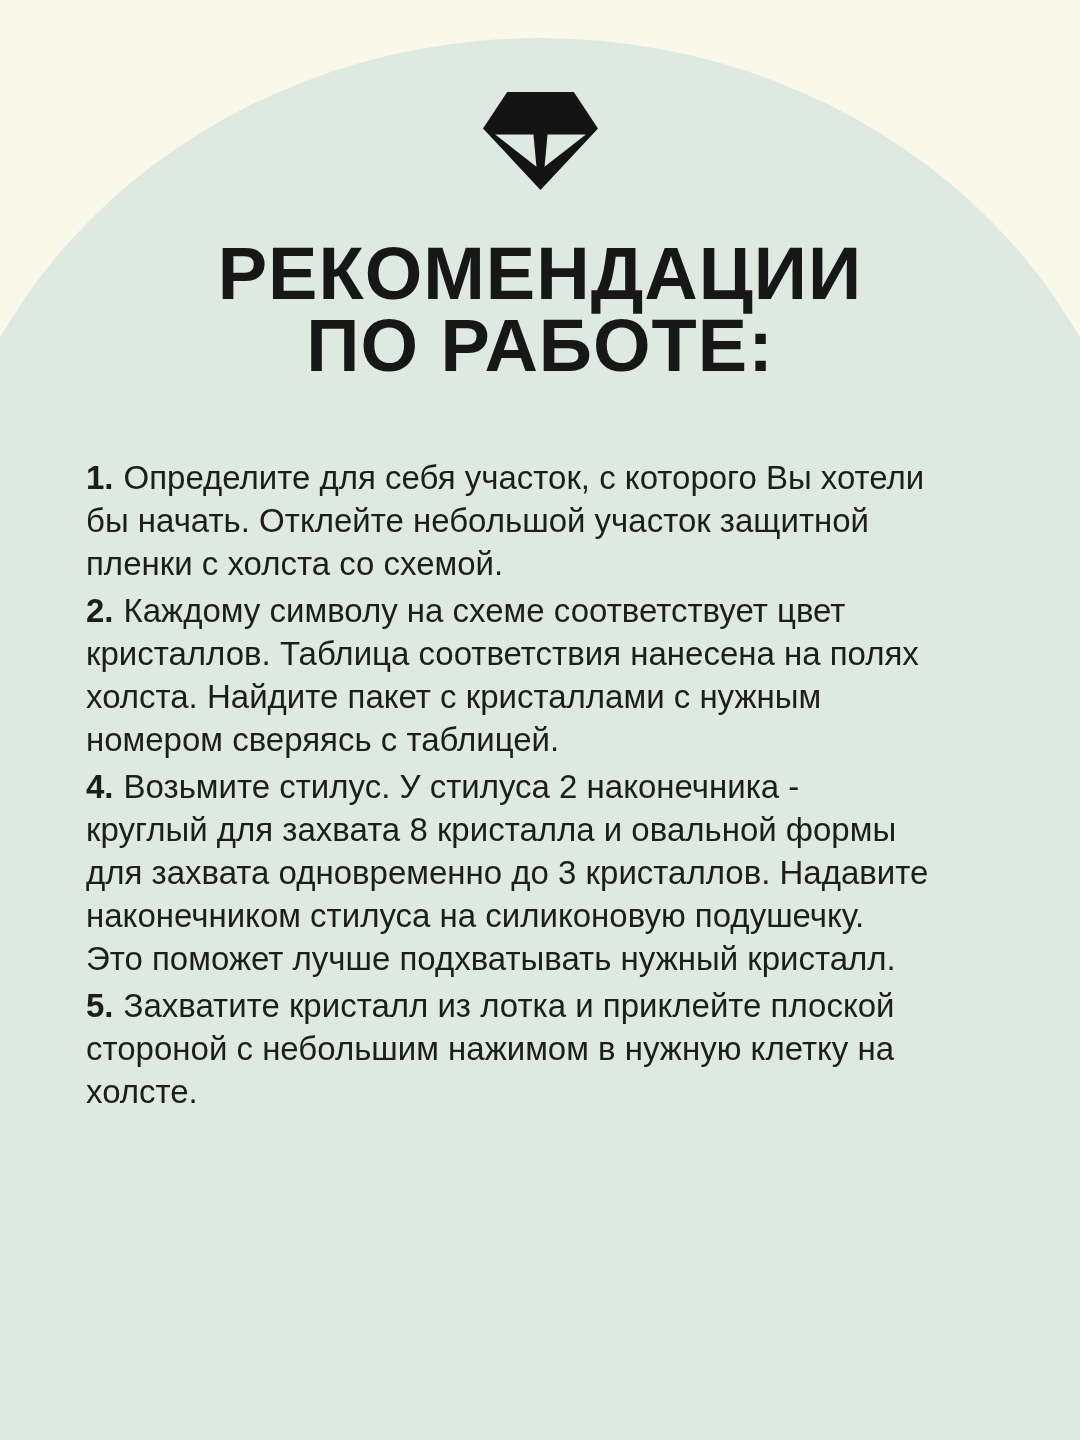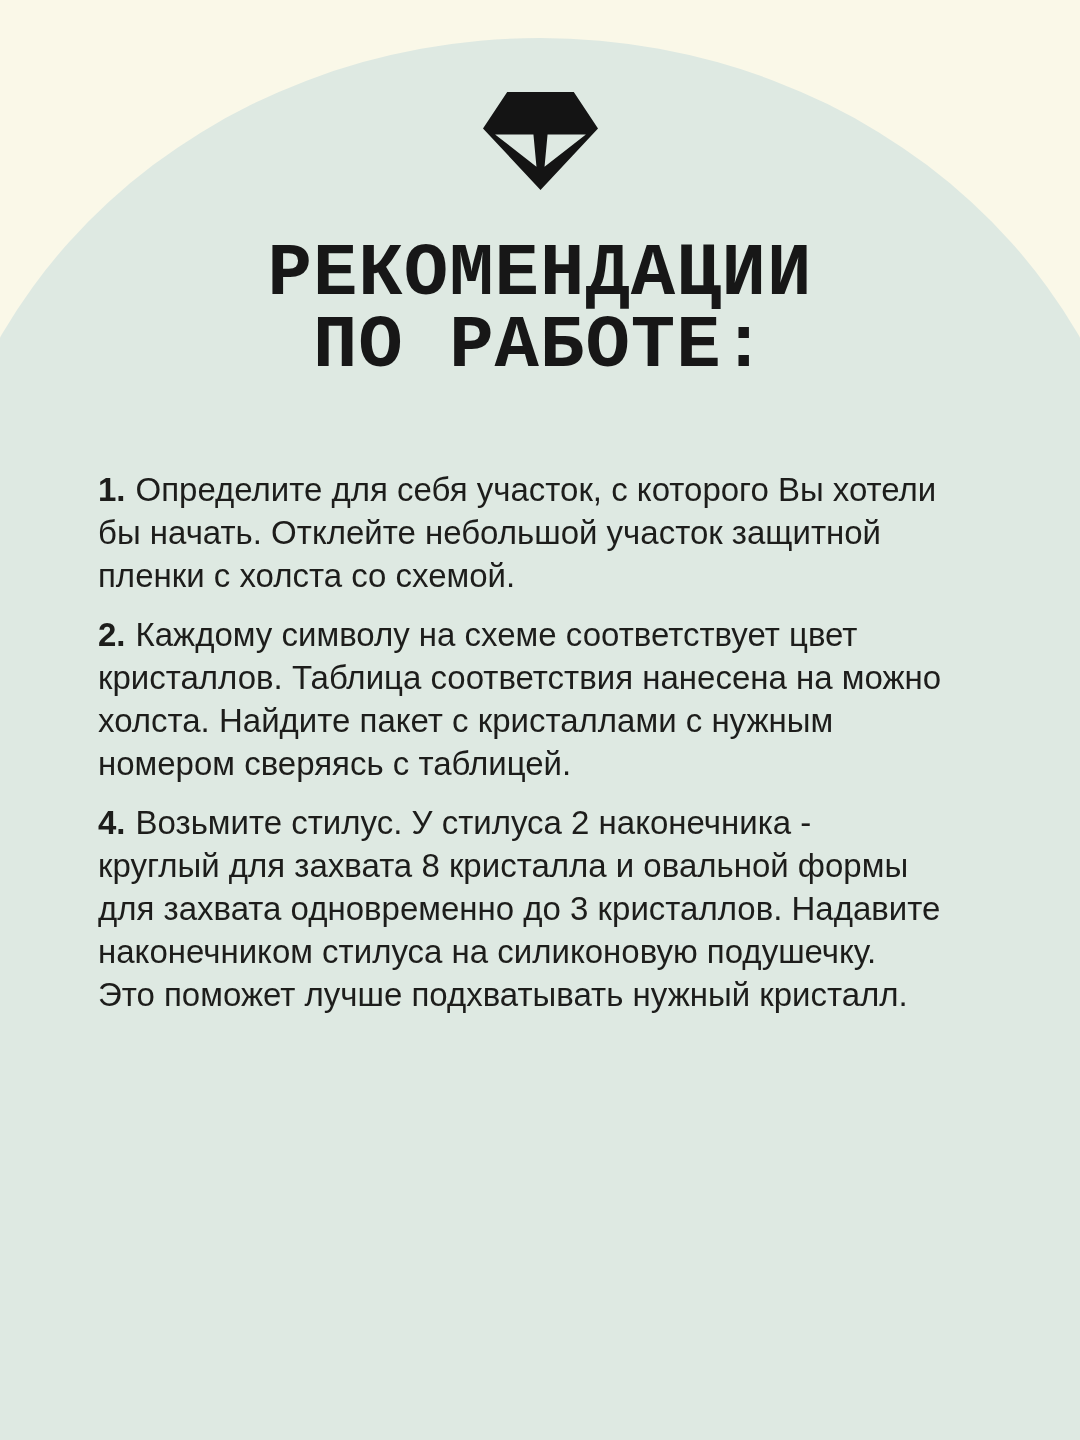--- a/index.html
+++ b/index.html
@@ -45,34 +45,33 @@
     left: 0;
     width: 100%;
     margin: 0;
     text-align: center;
     font-size: 74px;
     line-height: 72px;
     font-weight: 700;
     letter-spacing: 1px;
     color: #171717;
     white-space: pre-line;
-    font-family: Liberation Mono, monospace;
   }
 
   .list {
     position: absolute;
     top: 452px;
     left: 82px;
     width: 940px;
     font-size: 33px;
     line-height: 43px;
   }
 
   .item {
-    margin: 16px;
+    margin: 4px;
   }
 
   .item .num {
     font-weight: 700;
     margin-right: 10px;
   }
 
   .item .txt {
     white-space: pre-line;
   }
@@ -99,31 +98,36 @@
     <div class="list">
 
       <p class="item">
         <span class="num">1.</span><span class="txt">Определите для себя участок, с которого Вы хотели
 бы начать. Отклейте небольшой участок защитной
 пленки с холста со схемой.</span>
       </p>
 
       <p class="item">
         <span class="num">2.</span><span class="txt">Каждому символу на схеме соответствует цвет
-кристаллов. Таблица соответствия нанесена на можно
+кристаллов. Таблица соответствия нанесена на полях
 холста. Найдите пакет с кристаллами с нужным
 номером сверяясь с таблицей.</span>
       </p>
 
 
       <p class="item">
         <span class="num">4.</span><span class="txt">Возьмите стилус. У стилуса 2 наконечника -
 круглый для захвата 8 кристалла и овальной формы
 для захвата одновременно до 3 кристаллов. Надавите
 наконечником стилуса на силиконовую подушечку.
 Это поможет лучше подхватывать нужный кристалл.</span>
       </p>
 
+      <p class="item">
+        <span class="num">5.</span><span class="txt">Захватите кристалл из лотка и приклейте плоской
+стороной с небольшим нажимом в нужную клетку на
+холсте.</span>
+      </p>
 
 
     </div>
   </div>
 </div>
 
 </body></html>

